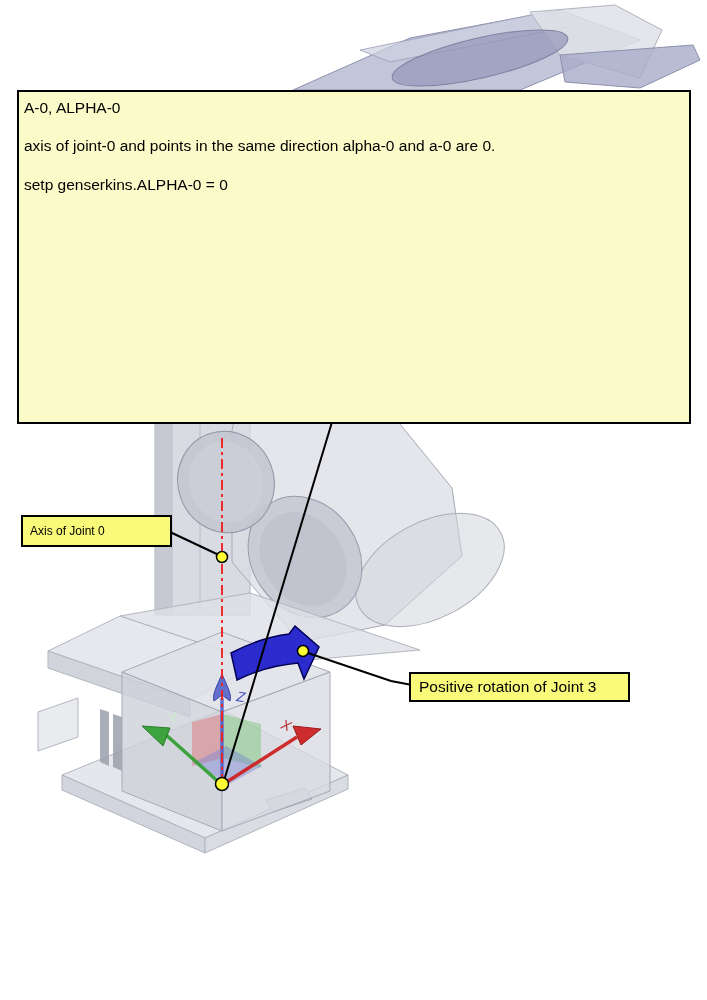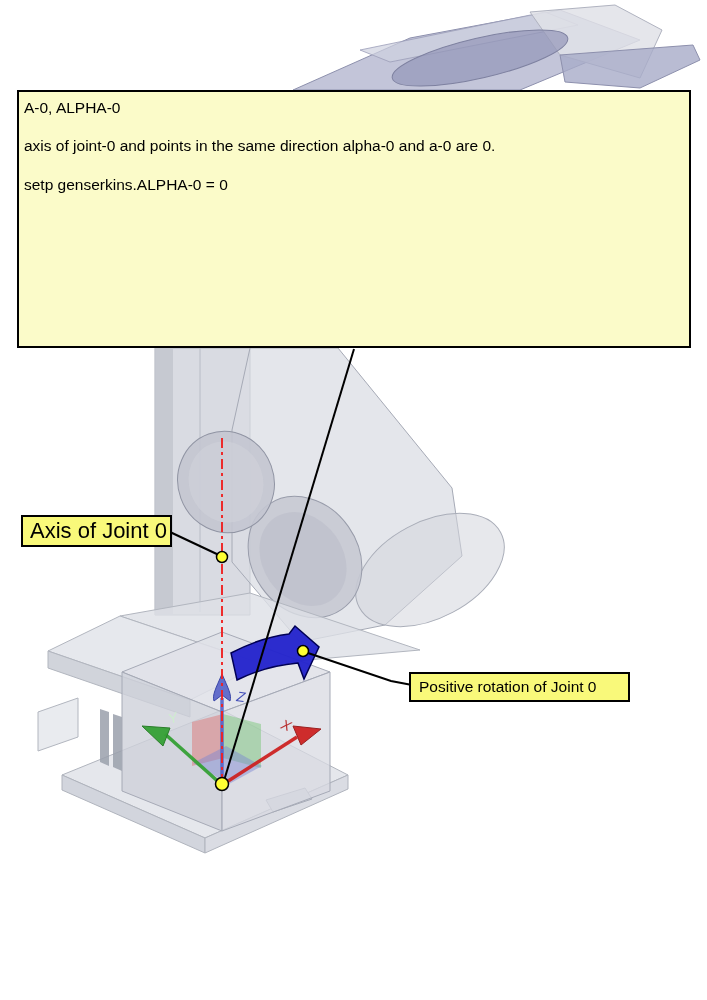--- a/index.html
+++ b/index.html
@@ -2,34 +2,34 @@
 <html><head>
 <meta charset="utf-8">
 <style>
   html,body{margin:0;padding:0;}
   body{
     width:707px;height:1000px;position:relative;background:#ffffff;
     font-family:"Liberation Sans", sans-serif;overflow:hidden;
   }
   #scene{position:absolute;left:0;top:0;width:707px;height:1000px;}
   .info-box{
-    position:absolute;left:17px;top:90px;width:674px;height:258px;
+    position:absolute;left:17px;top:90px;width:674px;height:334px;
     background:#fbfbc9;border:2px solid #000;box-sizing:border-box;
     padding:6px 4px 0 5px;color:#000;font-size:15.5px;line-height:19.4px;
     overflow:hidden;
   }
   .info-box .line{white-space:nowrap;}
   .spacer{height:19px;}
   .callout{
     position:absolute;background:#f9f97a;border:2px solid #000;
     box-sizing:border-box;color:#000;white-space:nowrap;overflow:hidden;
   }
   .callout.axis{
     left:21px;top:515px;width:151px;height:32px;
-    font-size:22px;line-height:28px;padding:0 0 0 7px;
+    font-size:12px;line-height:28px;padding:0 0 0 7px;
   }
   .callout.rotation{
     left:409px;top:672px;width:221px;height:30px;
     font-size:15.5px;line-height:26px;padding:0 0 0 8px;
   }
 </style>
 </head>
 <body>
 
 <svg id="scene" viewBox="0 0 707 1000">
@@ -117,14 +117,14 @@
   <div class="spacer"></div>
   <div class="line">axis of joint-0 and points in the same direction alpha-0 and a-0 are 0.</div>
   <div class="spacer"></div>
   <div class="line">setp genserkins.ALPHA-0 = 0</div>
 </div>
 
 <div class="callout axis">
   <span>Axis of Joint 0</span>
 </div>
 <div class="callout rotation">
-  <span>Positive rotation of Joint 0</span>
+  <span>Positive rotation of Joint 3</span>
 </div>
 
 </body></html>

